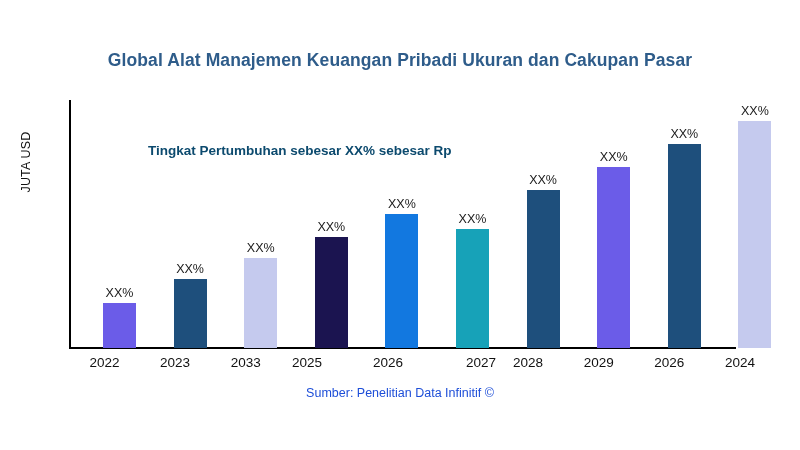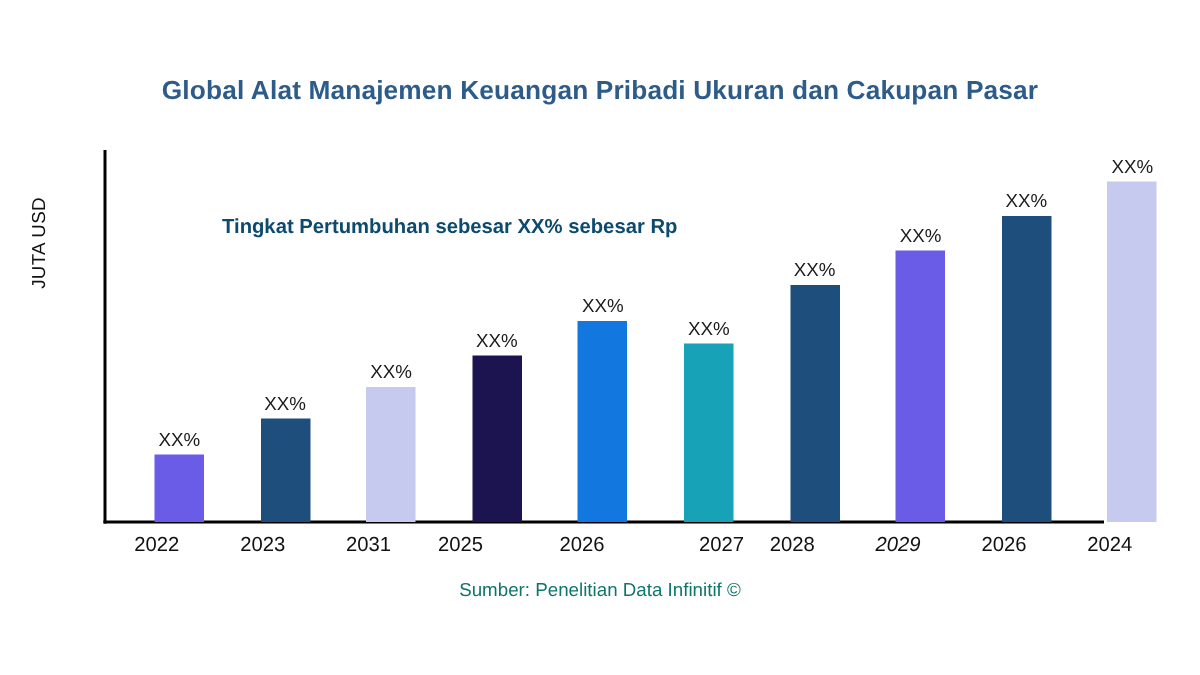--- a/index.html
+++ b/index.html
@@ -111,21 +111,21 @@
     width: 60px;
   }
 
   .source {
     position: absolute;
     left: 0;
     top: 386px;
     width: 800px;
     text-align: center;
     font-size: 12.5px;
-    color: #0f766e;
+    color: #1d4ed8;
   }
 </style>
 </head>
 <body>
 
 <div class="figure">
 
   <div class="chart-title">Global Alat Manajemen Keuangan Pribadi Ukuran dan Cakupan Pasar</div>
 
   <div class="y-axis-label">JUTA USD</div>
@@ -143,21 +143,21 @@
       <div class="x-tick" style="left: 89.5px;">2022</div>
       <div class="bar-group" style="left: 173.6px; width: 33px; height: 94.724px;">
         <div class="bar" style="height: 68.724px; background: rgb(30, 79, 124);"></div>
         <div class="bar-value" style="bottom: 71.724px;">XX%</div>
       </div>
       <div class="x-tick" style="left: 160.1px;">2023</div>
       <div class="bar-group" style="left: 244.2px; width: 33px; height: 115.64px;">
         <div class="bar" style="height: 89.64px; background: rgb(197, 202, 238);"></div>
         <div class="bar-value" style="bottom: 92.64px;">XX%</div>
       </div>
-      <div class="x-tick" style="left: 230.7px;">2031</div>
+      <div class="x-tick" style="left: 230.7px;">2033</div>
       <div class="bar-group" style="left: 314.8px; width: 33px; height: 136.556px;">
         <div class="bar" style="height: 110.556px; background: rgb(27, 20, 80);"></div>
         <div class="bar-value" style="bottom: 113.556px;">XX%</div>
       </div>
       <div class="x-tick" style="left: 292px;">2025</div>
       <div class="bar-group" style="left: 385.4px; width: 33px; height: 160.46px;">
         <div class="bar" style="height: 134.46px; background: rgb(18, 120, 224);"></div>
         <div class="bar-value" style="bottom: 137.46px;">XX%</div>
       </div>
       <div class="x-tick" style="left: 373px;">2026</div>
@@ -168,21 +168,21 @@
       <div class="x-tick" style="left: 466px;">2027</div>
       <div class="bar-group" style="left: 526.6px; width: 33px; height: 184.364px;">
         <div class="bar" style="height: 158.364px; background: rgb(30, 79, 124);"></div>
         <div class="bar-value" style="bottom: 161.364px;">XX%</div>
       </div>
       <div class="x-tick" style="left: 513.1px;">2028</div>
       <div class="bar-group" style="left: 597.2px; width: 33px; height: 207.272px;">
         <div class="bar" style="height: 181.272px; background: rgb(107, 92, 232);"></div>
         <div class="bar-value" style="bottom: 184.272px;">XX%</div>
       </div>
-      <div class="x-tick" style="left: 583.7px; font-style: italic;">2029</div>
+      <div class="x-tick" style="left: 583.7px;">2029</div>
       <div class="bar-group" style="left: 667.8px; width: 33px; height: 230.18px;">
         <div class="bar" style="height: 204.18px; background: rgb(30, 79, 124);"></div>
         <div class="bar-value" style="bottom: 207.18px;">XX%</div>
       </div>
       <div class="x-tick" style="left: 654.3px;">2026</div>
       <div class="bar-group" style="left: 738.4px; width: 33px; height: 253.088px;">
         <div class="bar" style="height: 227.088px; background: rgb(197, 202, 238);"></div>
         <div class="bar-value" style="bottom: 230.088px;">XX%</div>
       </div>
       <div class="x-tick" style="left: 724.9px;">2024</div>

